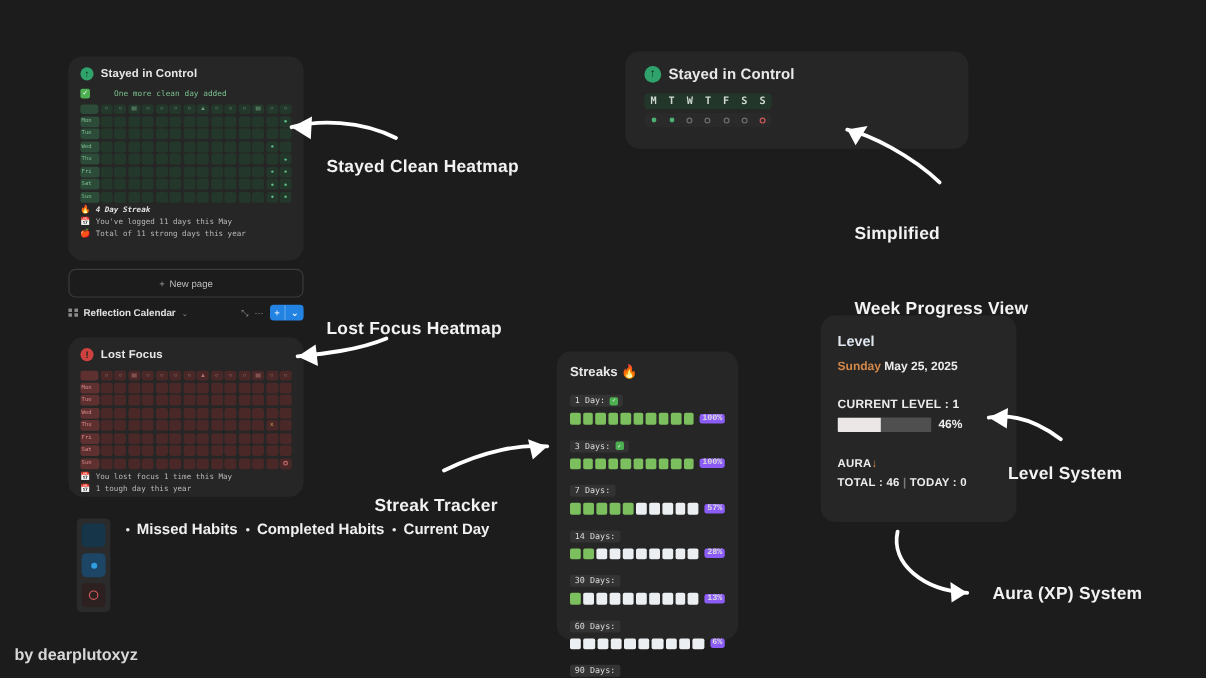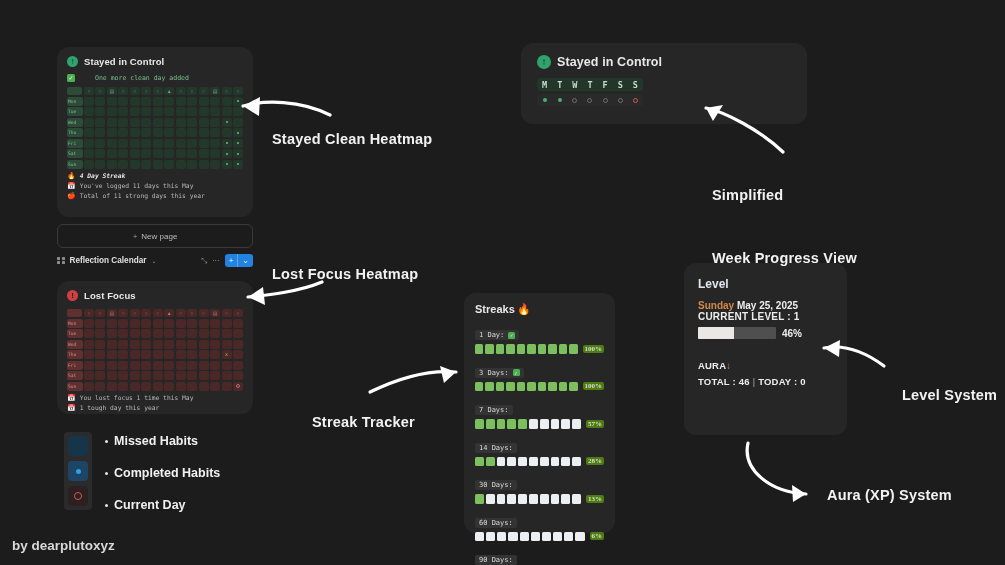--- a/index.html
+++ b/index.html
@@ -141,30 +141,30 @@
   .streak-label .tick {
     width: 7px; height: 7px; background: #4caf50; border-radius: 1.5px;
     display: flex; align-items: center; justify-content: center; font-size: 5px; color: #fff;
   }
   .streak-bar { display: flex; align-items: center; gap: 2px; margin-top: 3px; }
   .sq { width: 9.5px; height: 9.5px; border-radius: 1.5px; }
   .sq.on { background: #7cbf5e; }
   .sq.off { background: #eceff1; }
   .pct {
     margin-left: 3px; font-size: 7px; color: #dcdcdc; font-weight: bold;
-    font-family: Liberation Serif, serif; background: #4d7c0f; padding: 0 2px; border-radius: 2px;
+    font-family: Liberation Mono, monospace; background: #8b5cf6; padding: 0 2px; border-radius: 2px;
   }
 
   
   #level-card { left: 684px; top: 263px; width: 163px; height: 172px; padding: 14px 14px; }
   #level-card .lv-title { font-size: 12px; color: #dfe6ef; font-weight: bold; }
   .lv-date { margin-top: 9px; font-size: 10px; font-weight: bold; }
   .lv-date .dow { color: #d4884a; }
   .lv-date .rest { color: #ededed; }
-  .lv-cur { font-size: 10px; color: #ededed; font-weight: bold; letter-spacing: .2px; }
+  .lv-cur { margin-top: 21px; font-size: 10px; color: #ededed; font-weight: bold; letter-spacing: .2px; }
   .lv-bar-row { margin-top: 5px; display: flex; align-items: center; gap: 6px; }
   .lv-bar {
     width: 78px; height: 12px; border-radius: 1px; background: #4f4f4f; overflow: hidden;
     display: flex;
   }
   .lv-bar .fill { background: #ebe7e7; height: 100%; }
   .lv-pct { font-size: 10px; color: #ededed; font-weight: bold; }
   .lv-aura { margin-top: 21px; font-size: 9.5px; color: #ededed; font-weight: bold; letter-spacing: .2px; }
   .lv-aura .arrow { color: #d4884a; }
   .lv-tot { margin-top: 5px; font-size: 9.5px; color: #ededed; font-weight: bold; letter-spacing: .2px; }
@@ -175,35 +175,35 @@
   .legend-swatches {
     background: #2b2b2b; border-radius: 4px; padding: 4px 4px;
     display: flex; flex-direction: column; gap: 5px;
   }
   .sw { width: 20px; height: 20px; border-radius: 4px; display: flex; align-items: center; justify-content: center; }
   .sw.missed { background: #173549; }
   .sw.done { background: #1d4565; }
   .sw.done i { width: 5px; height: 5px; border-radius: 50%; background: #2f9fe0; display: block; }
   .sw.current { background: #2d2020; }
   .sw.current i { width: 8px; height: 8px; border-radius: 50%; border: 1.5px solid #d05a5a; display: block; }
-  .legend-items { display: flex; flex-direction: column; gap: 18px; padding-top: 2px; }
+  .legend-items { display: flex; flex-direction: row; gap: 7px; padding-top: 2px; }
   .legend-item { display: flex; align-items: center; gap: 6px; }
   .legend-item .bullet { width: 3px; height: 3px; border-radius: 50%; background: #e6e6e6; }
   .legend-item .ltxt { font-size: 12.5px; color: #f0f0f0; font-weight: bold; }
 
   
   .annot {
     position: absolute; color: #f2f2f2; font-weight: bold;
     font-size: 14.5px; letter-spacing: .2px; white-space: pre; line-height: 1.45;
   }
   #annot-clean { left: 272px; top: 129px; }
   #annot-week { left: 712px; top: 143px; text-align: center; }
   #annot-lost { left: 272px; top: 264px; }
   #annot-streak { left: 312px; top: 412px; }
-  #annot-level { left: 902px; top: 385px; }
+  #annot-level { left: 840px; top: 385px; }
   #annot-aura { left: 827px; top: 485px; }
   #credit { position: absolute; left: 12px; top: 538px; font-size: 13.5px; font-weight: bold; color: #d8d8d8; }
 
   svg.arrow-svg { position: absolute; overflow: visible; pointer-events: none; }
 </style>
 </head>
 <body>
 
 <div id="stage">
 

